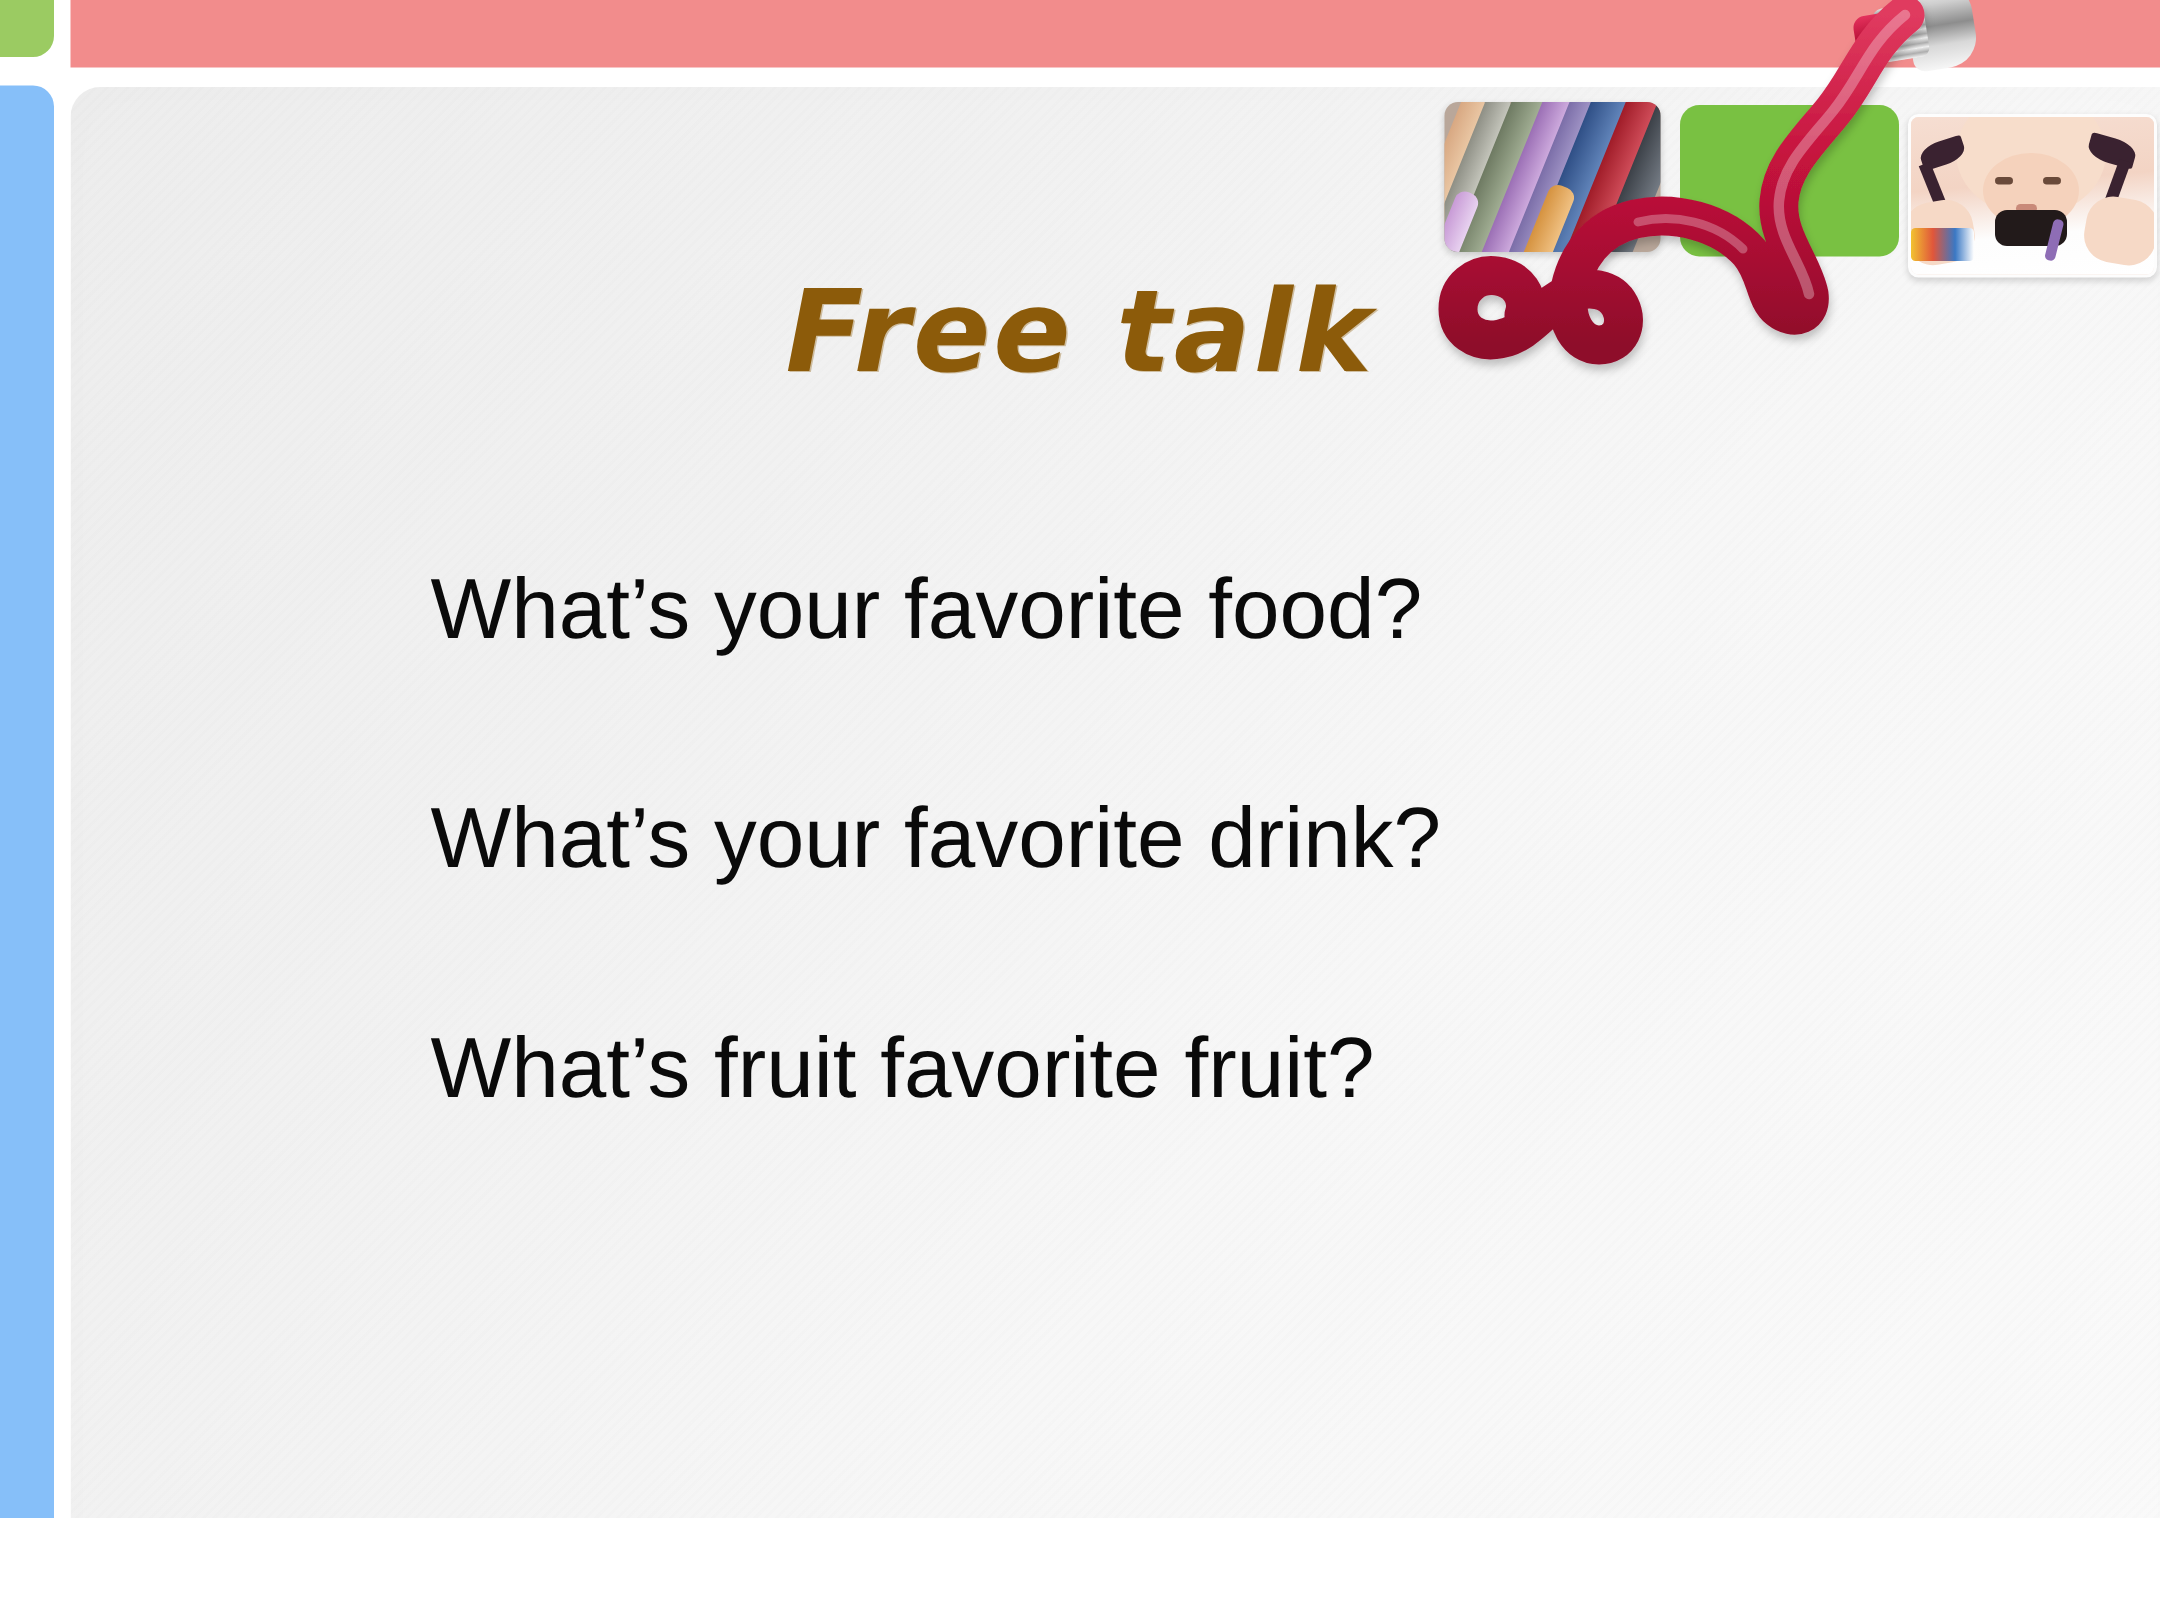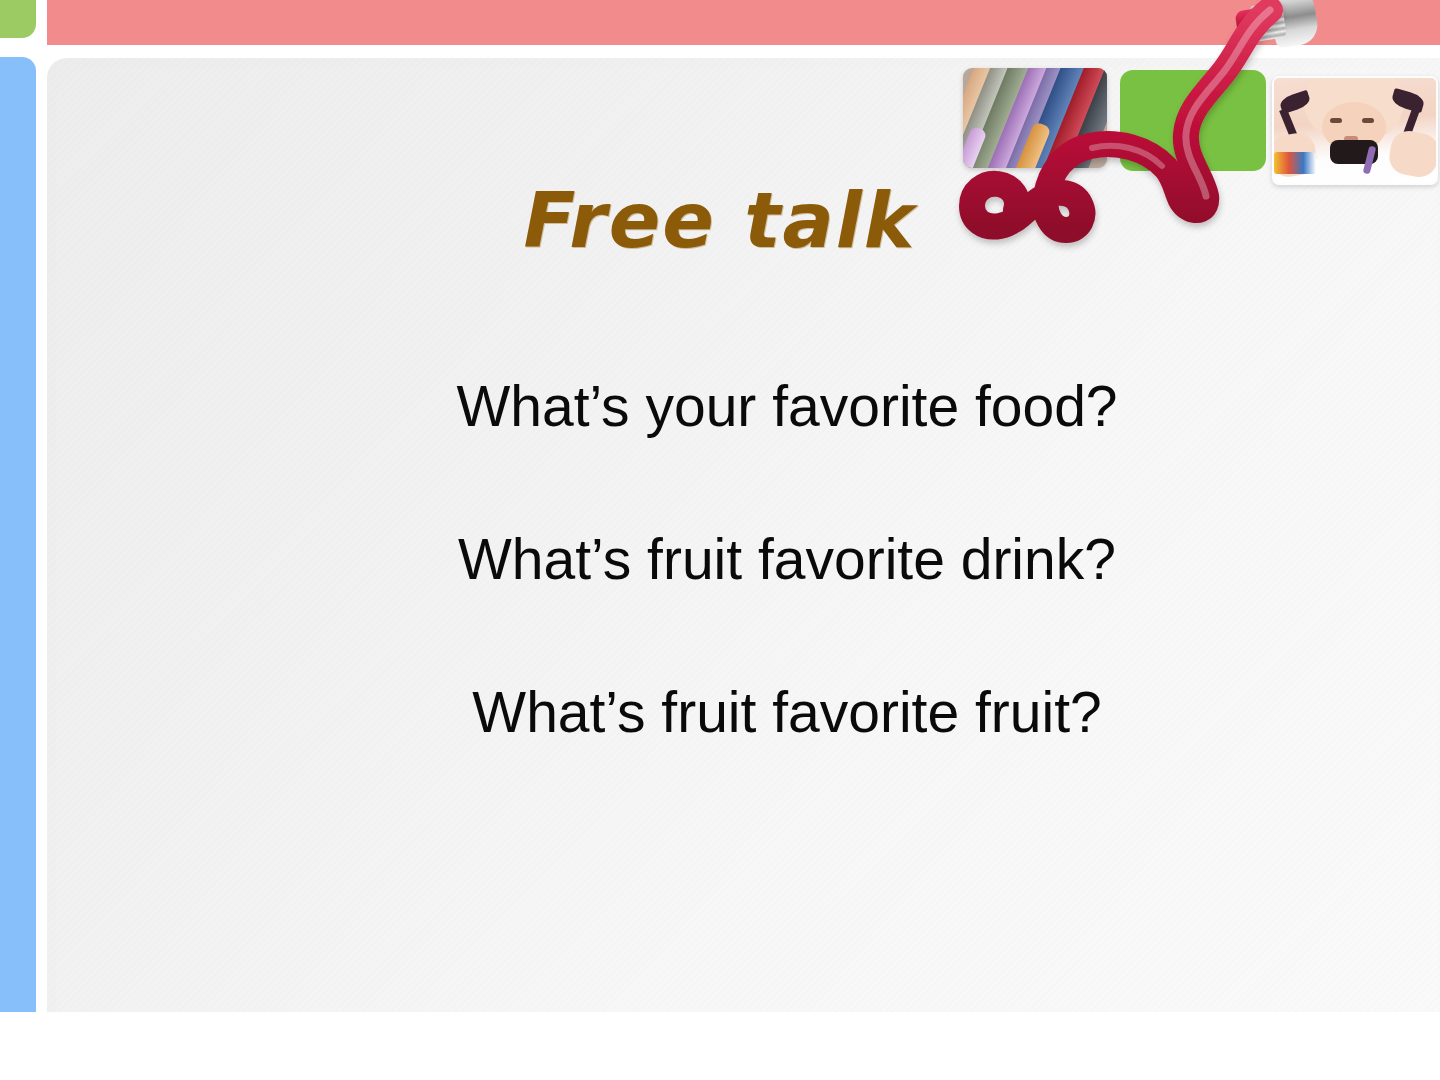--- a/index.html
+++ b/index.html
@@ -199,21 +199,20 @@
     left: 287px;
     top: 330px;
     width: 1000px;
   }
   .body-line {
     font-family: "Liberation Sans", sans-serif;
     font-size: 57px;
     line-height: 153px;
     color: #0a0a0a;
     white-space: nowrap;
-    text-align: center;
   }
 </style>
 </head>
 <body>
 
 <div id="slide">
 
   <div class="corner-green"></div>
   <div class="corner-blue-strip"></div>
   <div class="top-salmon-bar"></div>
@@ -284,17 +283,17 @@
       <path d="M330,10 C305,30 300,52 282,74 C266,94 248,110 246,134
                C244,158 262,176 266,196" fill="none" stroke="rgba(255,255,255,0.30)" stroke-width="7" stroke-linecap="round"></path>
       <path d="M222,166 C204,148 176,142 152,148" fill="none" stroke="rgba(255,255,255,0.28)" stroke-width="6" stroke-linecap="round"></path>
     </svg>
   </div>
 
   <div class="slide-title">Free talk</div>
 
   <div class="body-block">
     <div class="body-line">What’s your favorite food?</div>
-    <div class="body-line">What’s fruit favorite drink?</div>
+    <div class="body-line">What’s your favorite drink?</div>
     <div class="body-line">What’s fruit favorite fruit?</div>
   </div>
 
 </div>
 
 </body></html>

